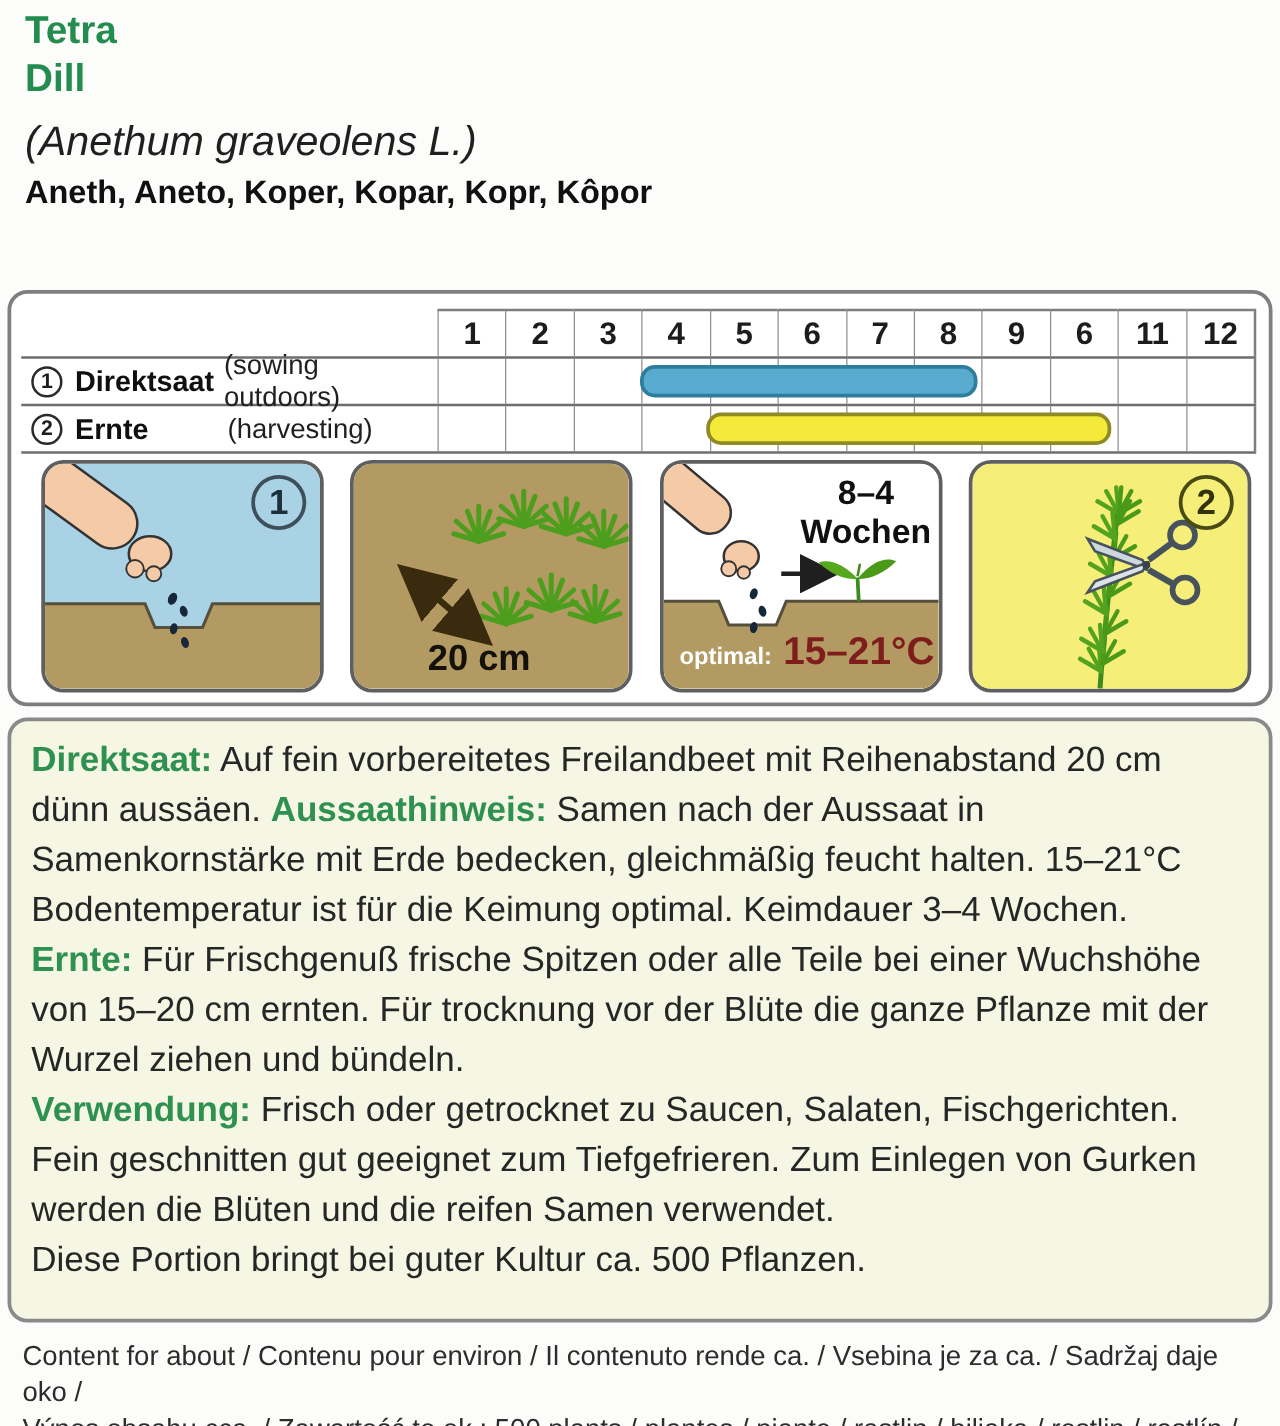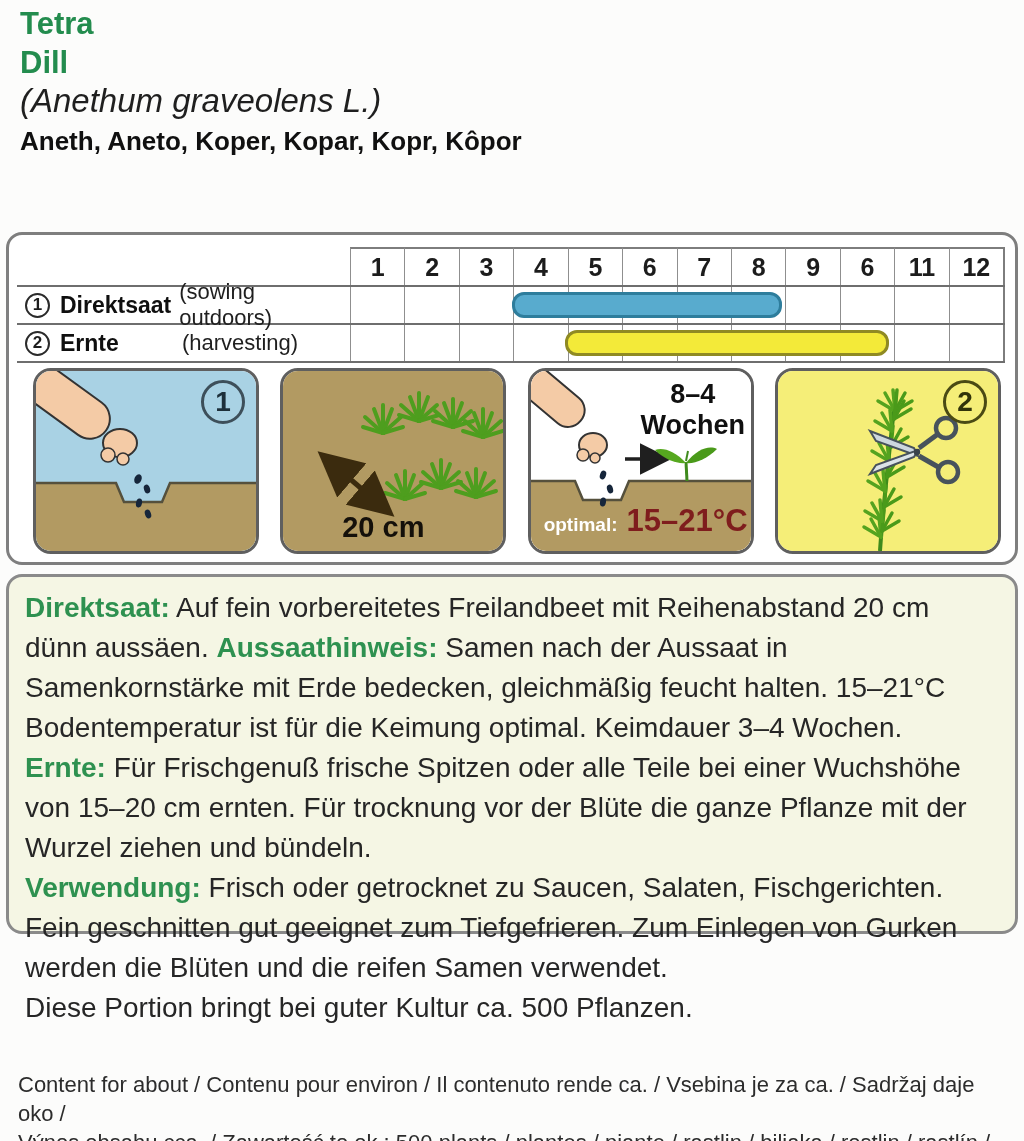--- a/index.html
+++ b/index.html
@@ -3,21 +3,21 @@
 <meta charset="utf-8">
 <style>
   html,body { margin:0; padding:0; }
   body {
     width:1024px; height:1141px; position:relative; overflow:hidden;
     background:#fcfcfb; font-family:"Liberation Sans", sans-serif;
   }
   
   .header { position:absolute; left:20px; top:4px; }
   .brand, .product { color:#238c4e; font-weight:bold; font-size:31px; line-height:39px; }
-  .botanical { font-style:italic; color:#1f1f1f; font-size:33px; margin-top:0; }
+  .botanical { font-style:italic; color:#1f1f1f; font-size:33px; margin-top:12px; }
   .alt { font-weight:bold; color:#101010; font-size:26px; margin-top:6px; }
 
   
   .cal-box {
     position:absolute; left:6px; top:232px; width:1012px; height:333px;
     border:3px solid #7e7e7e; border-radius:16px; background:#ffffff; box-sizing:border-box;
   }
   .cal-table { position:absolute; left:8px; right:10px; top:12px; }
   .cal-row { display:flex; }
   .cal-head { height:38px; }
@@ -70,21 +70,21 @@
     font-weight:bold; font-size:27px; line-height:31px; color:#101010; z-index:2;
   }
   .temp-row {
     position:absolute; bottom:12px; left:13px; display:flex; align-items:baseline; gap:9px; z-index:2;
   }
   .optimal { color:#ffffff; font-size:19px; font-weight:bold; }
   .temp { color:#7f1d1d; font-size:31px; font-weight:bold; }
 
   
   .ins-box {
-    position:absolute; left:6px; top:574px; width:1012px; height:360px;
+    position:absolute; left:6px; top:574px; width:1012px; height:484px;
     border:3px solid #8a8a8a; border-radius:16px; background:#f5f6e4;
     box-sizing:border-box; padding:11px 16px;
   }
   .ins-box p { margin:0; font-size:28px; line-height:40px; color:#262626; }
   .ins-h { color:#2e9150; font-weight:bold; }
 
   
   .footer {
     position:absolute; left:18px; top:1070px; width:994px;
     font-size:22px; line-height:29px; color:#2c2c2c;

